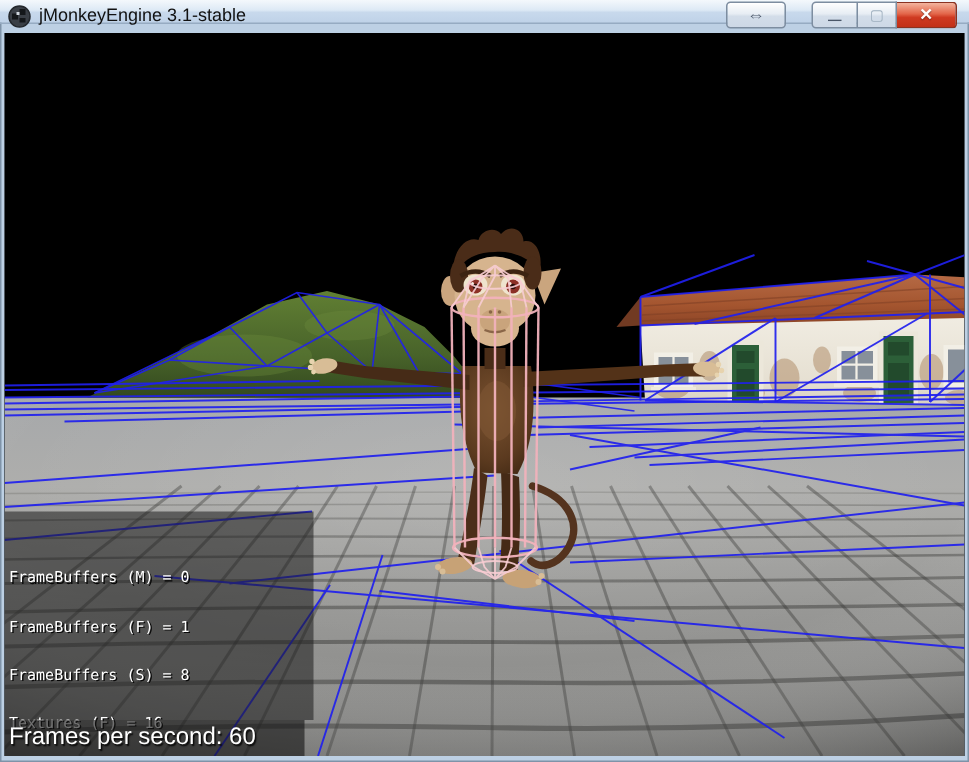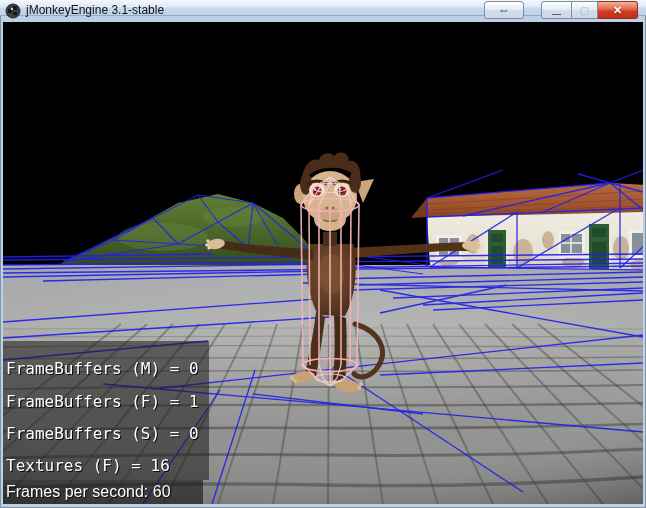--- a/index.html
+++ b/index.html
@@ -21,22 +21,22 @@
     text-align:center;color:#4a5668;}
   .btn-min{width:31px;border-radius:3px 0 0 3px;font-size:11px;line-height:22px;font-weight:bold;}
   .btn-max{width:26px;border-left:none;font-size:10px;line-height:17px;color:#9fb0bf;}
   .btn-close{width:40px;border-left:none;border-radius:0 3px 3px 0;border-color:#8a3222;
     background:linear-gradient(#f3b49e,#e3664a 45%,#cf3a22 60%,#c23018);
     color:#fff;font-size:11px;line-height:17px;font-weight:bold;text-shadow:0 1px 1px rgba(0,0,0,.45);}
   .viewport{position:absolute;left:3px;top:22px;width:640px;height:482px;background:#000;overflow:hidden;cursor:crosshair;}
   .viewport svg{position:absolute;left:0;top:0;}
   .hud-stats{position:absolute;left:0;top:319px;width:206px;height:139px;
     background:rgba(28,28,28,.55);color:#fff;
-    font-family:"DejaVu Sans Mono",monospace;font-size:16px;line-height:10.7px;
-    padding:2px 0 0 3px;text-shadow:1px 1px 0 rgba(0,0,0,.9);white-space:pre;}
+    font-family:"DejaVu Sans Mono",monospace;font-size:10px;line-height:10.7px;
+    padding:19px 0 0 3px;text-shadow:1px 1px 0 rgba(0,0,0,.9);white-space:pre;}
   .hud-fps{position:absolute;left:0;top:458px;width:200px;height:24px;
     background:rgba(18,18,18,.6);color:#fff;font-family:"Liberation Sans",sans-serif;
     font-size:16px;line-height:23px;padding-left:3px;text-shadow:1px 1px 1px rgba(0,0,0,.9);}
   .w{stroke:var(--wireframe,#2020ee);stroke-width:1.3;opacity:.92;fill:none;}
   .wf{stroke:var(--wireframe,#2020ee);stroke-width:1.1;opacity:.9;fill:none;}
   .cap{stroke:var(--capsule,#f2b2bc);fill:none;stroke-width:1.6;opacity:.95;}
   .cap2{stroke:#f8cdd3;fill:none;stroke-width:1.2;opacity:.9;}
   .gh{stroke:#3a3a38;fill:none;}
 </style>
 </head>
@@ -340,21 +340,21 @@
           <polyline points="316,343 320,356 327,364"></polyline>
           <polyline points="338,343 334,356 327,364"></polyline>
           <line x1="327" y1="343" x2="327" y2="364"></line>
         </g>
       </g>
     </svg>
 
     <div class="hud-stats">
       <div>FrameBuffers (M) = 0</div>
       <div>FrameBuffers (F) = 1</div>
-      <div>FrameBuffers (S) = 0</div>
+      <div>FrameBuffers (S) = 8</div>
       <div>Textures (F) = 16</div>
       
       
       
       
       
       
       
       
     </div>

